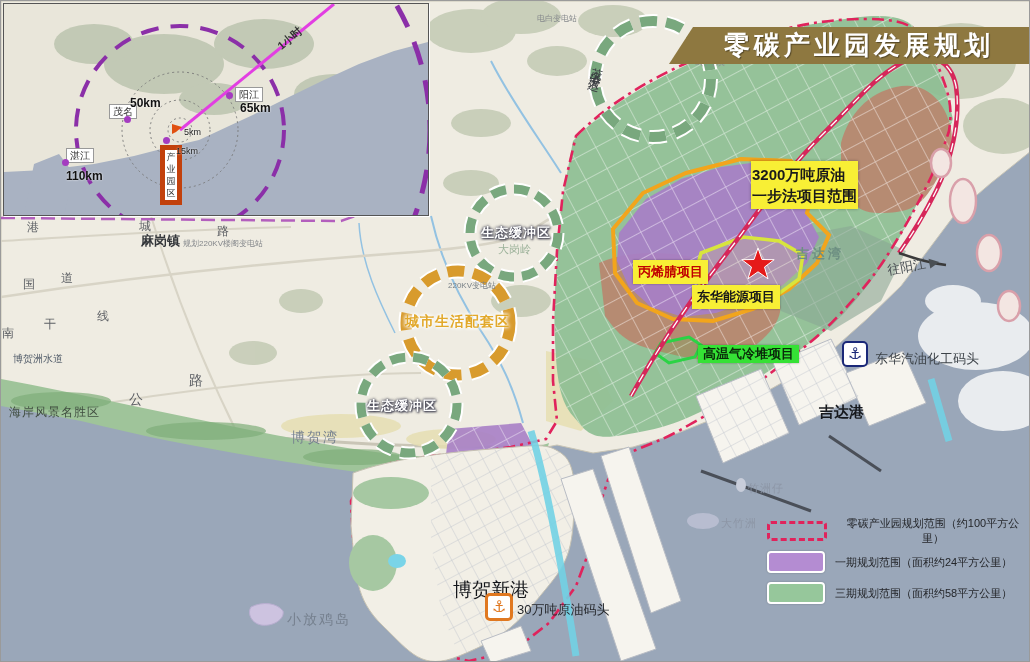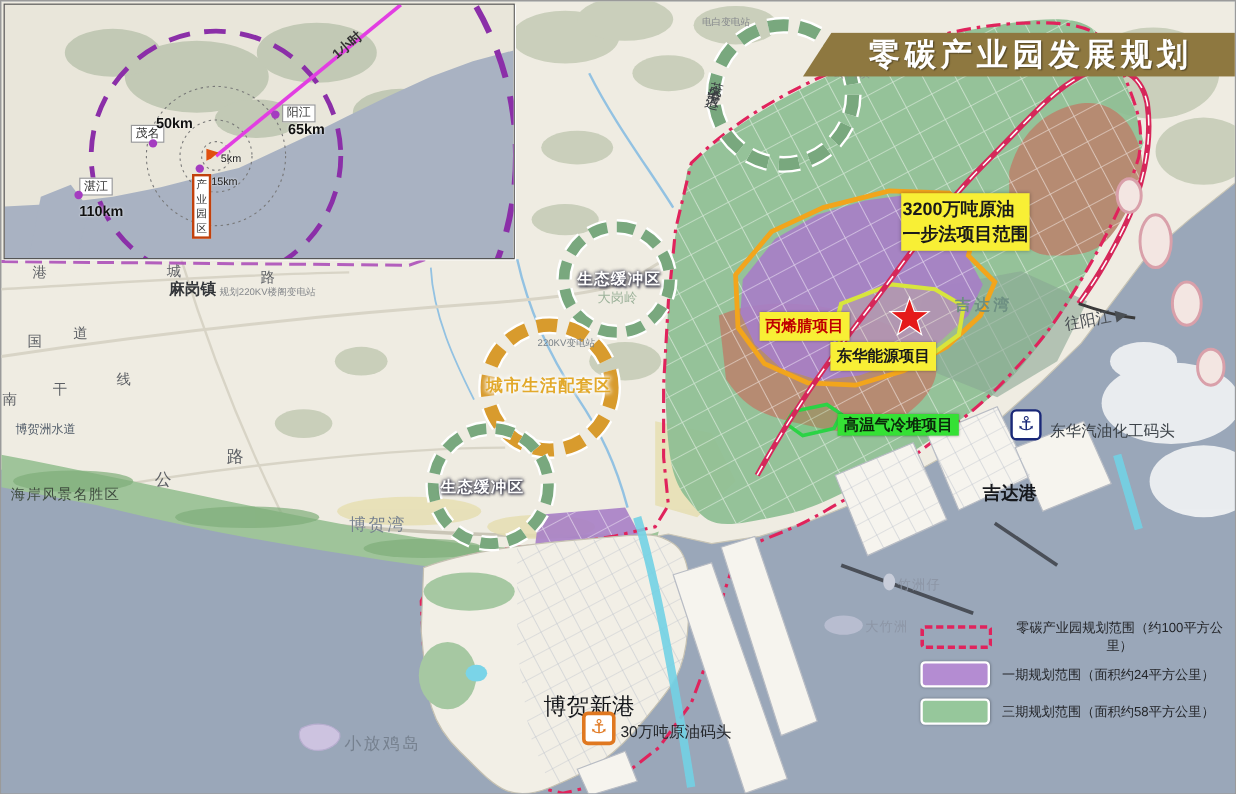--- a/index.html
+++ b/index.html
@@ -28,21 +28,21 @@
           display:flex;align-items:center;justify-content:center;}
   .banner span{color:#fff;font-family:"Liberation Serif","DejaVu Serif",serif;font-weight:bold;
           font-size:26px;letter-spacing:4px;padding-left:18px;text-shadow:1px 1px 1px rgba(0,0,0,.4);}
   .inset{position:absolute;left:2px;top:2px;width:424px;height:211px;border:1px solid #555;
          background:#e9e6da;z-index:20;box-shadow:1px 1px 0 #fff;}
   .inset .citybox{position:absolute;background:#fff;border:1px solid #999;color:#333;
          font-size:10px;padding:0 3px;line-height:13px;}
   .inset .dist{position:absolute;color:#111;font-size:12px;font-weight:bold;text-shadow:0 0 2px #fff;}
   .inset .dist-sm{position:absolute;color:#222;font-size:9px;text-shadow:0 0 2px #fff;}
   .inset .dot{position:absolute;width:7px;height:7px;border-radius:50%;background:#a43cc0;}
-  .parkbox{position:absolute;background:#fff;border:2px solid #c2410c;color:#333;font-size:9px;
+  .parkbox{position:absolute;background:#fff;border:5px solid #c2410c;color:#333;font-size:9px;
            width:12px;line-height:12px;text-align:center;padding:1px 0;}
   .legend{position:absolute;left:766px;top:520px;z-index:25;}
   .legend .row{display:flex;align-items:center;margin-bottom:11px;height:20px;}
   .legend .sw{width:54px;height:18px;border-radius:4px;flex:none;}
   .sw-dash{border:3px dashed #e0235c;background:transparent;height:14px !important;border-radius:3px;}
   .sw-solid{border:2px solid #fff;box-shadow:0 0 2px rgba(0,0,0,.25);}
   .legend .txt{margin-left:10px;font-size:11px;color:#24262a;text-align:center;}
   .tiny{font-size:8px;color:#85888c;}
 </style>
 </head>
@@ -267,21 +267,21 @@
 <span class="lbl sea-name-sm" style="left:720px;top:516px;">大竹洲</span>
 <span class="lbl sea-name" style="left:290px;top:428px;">博贺湾</span>
 <span class="lbl sea-name" style="left:286px;top:610px;">小放鸡岛</span>
 
 <span class="lbl" style="left:452px;top:578px;font-size:19px;font-weight:normal;color:#14161a;">博贺新港</span>
 <span class="lbl anchor-orange" style="left:484px;top:592px;">⚓</span>
 <span class="lbl" style="left:516px;top:601px;font-size:13px;color:#26282c;">30万吨原油码头</span>
 
 <span class="lbl" style="left:140px;top:232px;font-size:13px;font-weight:bold;color:#33363a;">麻岗镇</span>
 <span class="lbl tiny" style="left:182px;top:238px;">规划220KV楼阁变电站</span>
-<span class="lbl tiny" style="left:584px;top:13px;">电白变电站</span>
+<span class="lbl tiny" style="left:536px;top:13px;">电白变电站</span>
 <span class="lbl tiny" style="left:447px;top:280px;color:#7a8288;">220KV变电站</span>
 <span class="lbl" style="left:694px;top:55px;font-size:10px;color:#8a8f94;opacity:.85;">岭门镇</span>
 <span class="lbl" style="left:497px;top:242px;font-size:11px;color:#9cb29a;">大岗岭</span>
 
 <span class="lbl ring-label" style="left:480px;top:224px;">生态缓冲区</span>
 <span class="lbl gold-label" style="left:404px;top:312px;">城市生活配套区</span>
 <span class="lbl ring-label" style="left:366px;top:397px;">生态缓冲区</span>
 
 <span class="lbl" style="left:590px;top:58px;font-size:12px;color:#3a3d42;writing-mode:vertical-rl;transform:rotate(14deg);letter-spacing:3px;">茂名港大道</span>
 <span class="lbl" style="left:8px;top:404px;font-size:12px;color:#3f4c3f;letter-spacing:1px;">海岸风景名胜区</span>

